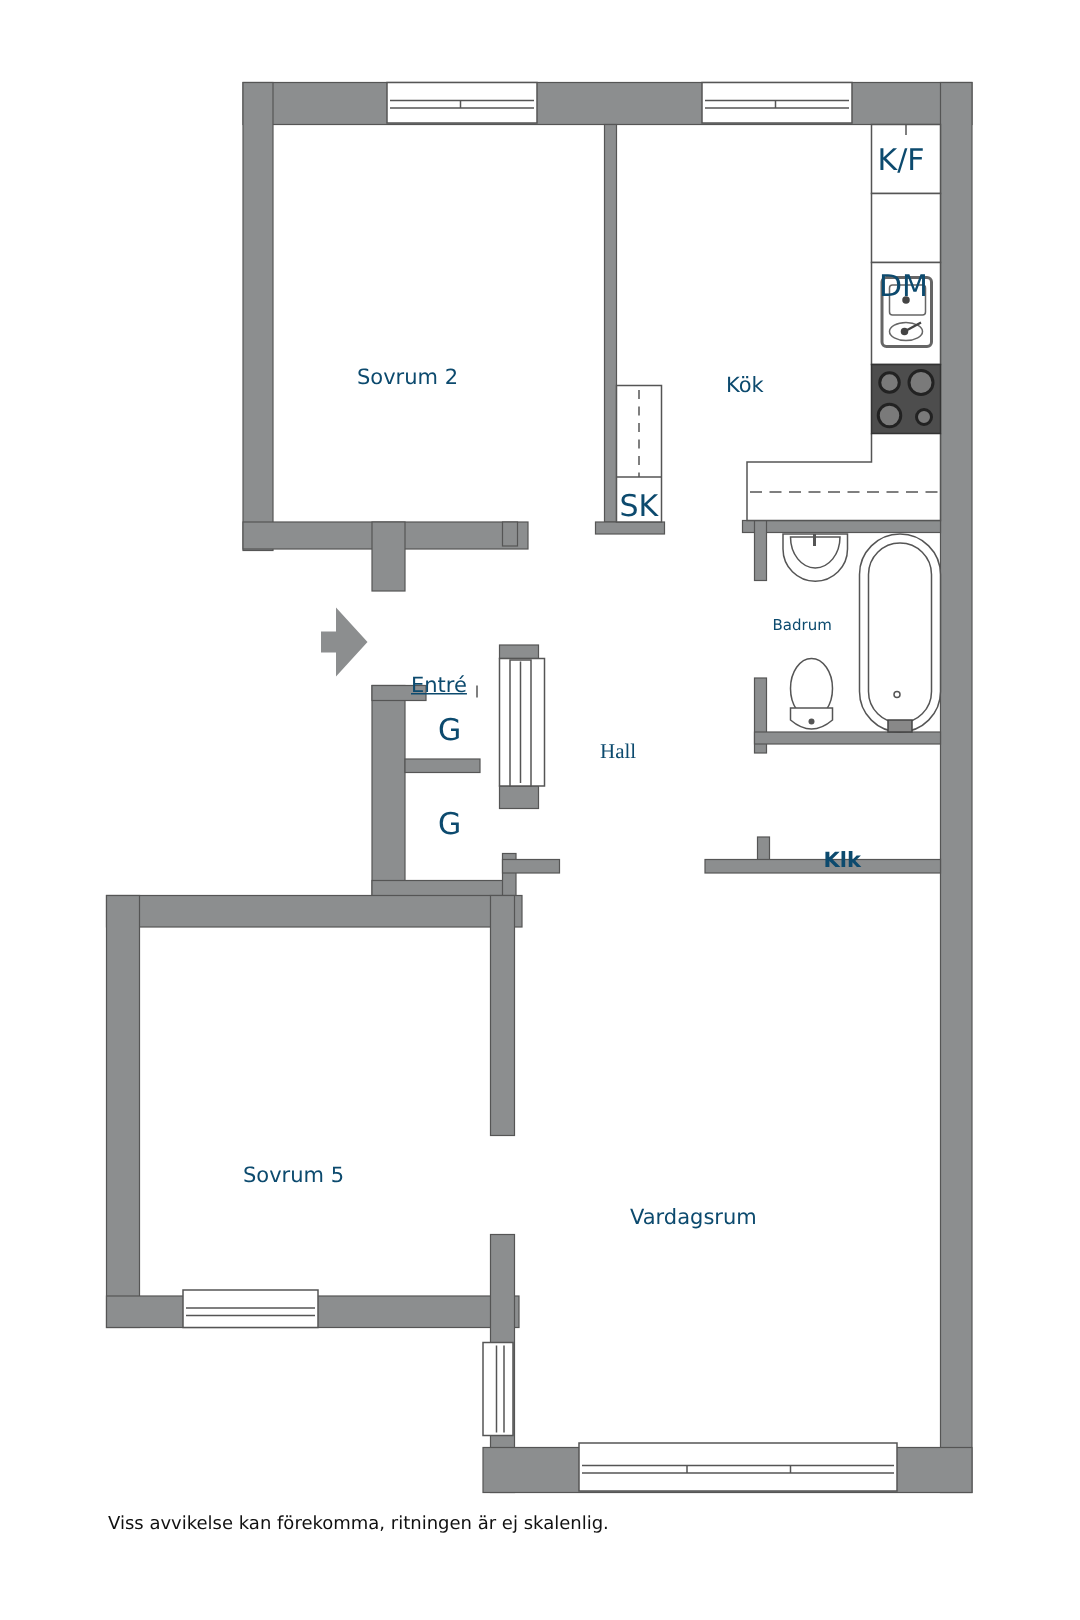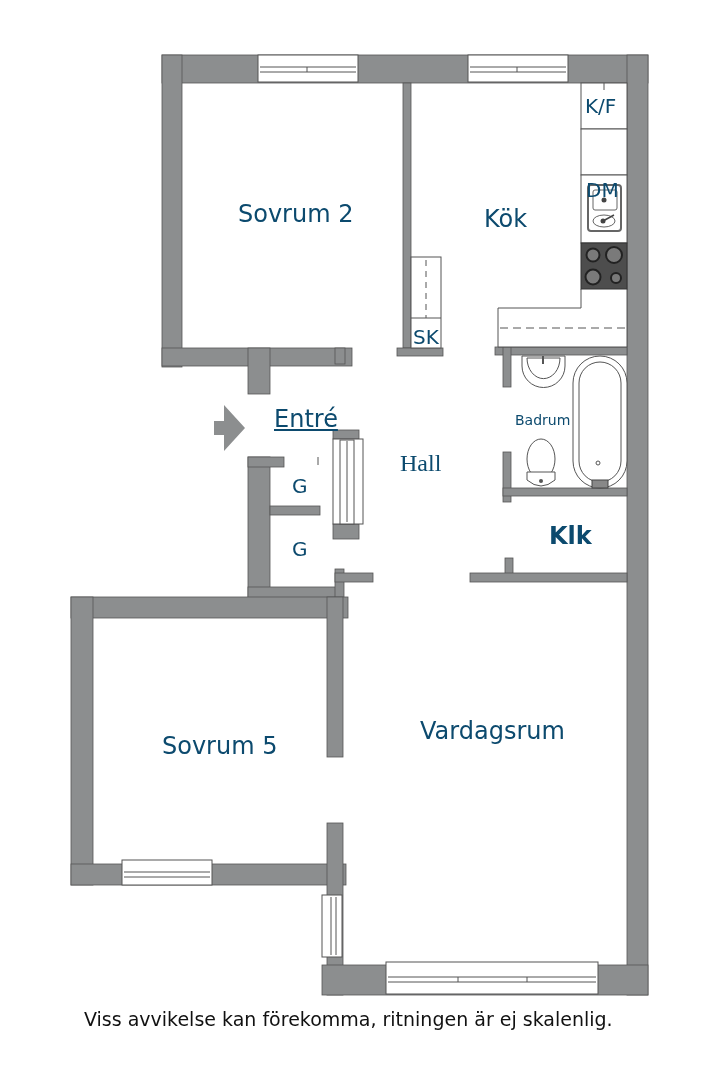--- a/index.html
+++ b/index.html
@@ -1,24 +1,24 @@
 <!DOCTYPE html>
 <html><head>
 <meta charset="utf-8">
 <style>
   html,body{margin:0;padding:0;background:#ffffff;}
   body{width:720px;height:1080px;position:relative;overflow:hidden;font-family:"DejaVu Sans","Liberation Sans",sans-serif;}
   #plan{position:absolute;left:0;top:0;width:720px;height:1080px;}
   .wall{fill:#8c8e8f;stroke:#555;stroke-width:0.8;}
   .fix{fill:#fff;stroke:#555;stroke-width:1;}
   .lbl{position:absolute;color:#0c4a6e;white-space:nowrap;font-family:"DejaVu Sans","Liberation Sans",sans-serif;}
-  .lg{font-size:24px;}
+  .lg{font-size:14px;margin-top:44px;}
   .md{font-size:20px;}
-  .sm{font-size:14px;}
-  .note{position:absolute;left:72px;top:1008px;font-size:19px;color:#111;font-family:"DejaVu Sans","Liberation Sans",sans-serif;margin-left:12px;}
+  .sm{font-size:10px;}
+  .note{position:absolute;left:72px;top:1008px;font-size:12px;color:#111;font-family:"DejaVu Sans","Liberation Sans",sans-serif;}
 </style>
 </head>
 <body>
 
 <svg id="plan" viewBox="0 0 720 1080" xmlns="http://www.w3.org/2000/svg">
 
   <rect class="wall" x="162" y="55" width="486" height="28"></rect>
 
   <rect class="wall" x="162" y="55" width="20" height="312"></rect>
 
@@ -148,15 +148,15 @@
 <span class="lbl md" style="left:585px;top:94px;">K/F</span>
 <span class="lbl md" style="left:586px;top:142px;margin-top:36px;">DM</span>
 <span class="lbl sm" style="left:413px;top:325px;font-size:20px;">SK</span>
 <span class="lbl sm" style="left:515px;top:412px;">Badrum</span>
 <span class="lbl lg" style="left:274px;top:405px;text-decoration:underline;">Entré</span>
 <span class="lbl lg" style="left:400px;top:450px;font-family:Liberation Serif, serif;">Hall</span>
 <span class="lbl md" style="left:292px;top:474px;">G</span>
 <span class="lbl md" style="left:292px;top:537px;">G</span>
 <span class="lbl lg" style="left:549px;top:522px;font-weight:bold;">Klk</span>
 <span class="lbl lg" style="left:162px;top:732px;">Sovrum 5</span>
-<span class="lbl lg" style="left:420px;top:717px;">Vardagsrum</span>
+<span class="lbl lg" style="left:420px;top:760px;">Vardagsrum</span>
 
 <div class="note">Viss avvikelse kan förekomma, ritningen är ej skalenlig.</div>
 
 </body></html>

